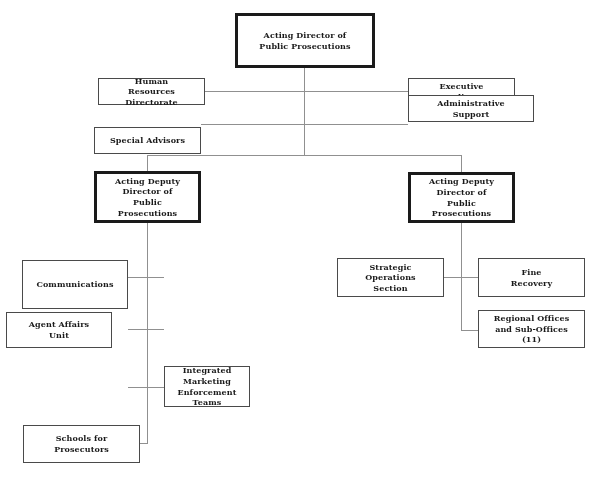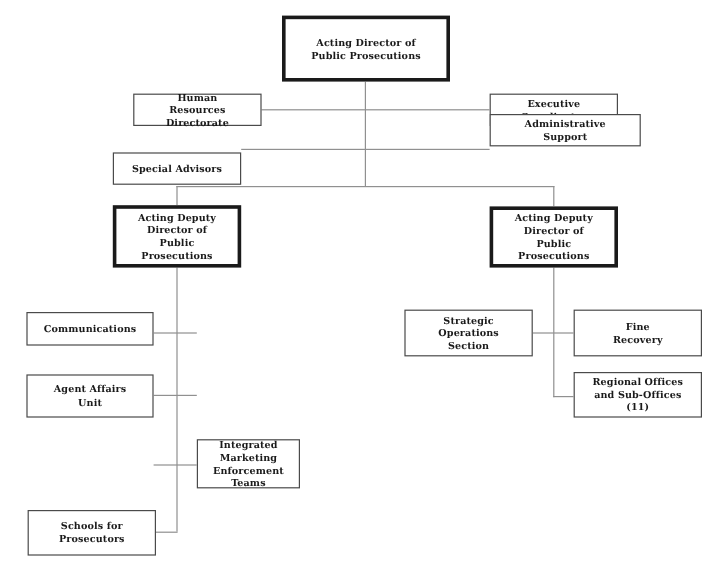--- a/index.html
+++ b/index.html
@@ -36,38 +36,38 @@
   <div class="edge" style="left:128px;top:329px;width:36px;height:1px"></div>
   <div class="edge" style="left:128px;top:387px;width:36px;height:1px"></div>
   <div class="edge" style="left:130px;top:443px;width:18px;height:1px"></div>
   <div class="edge" style="left:461px;top:222px;width:1px;height:109px"></div>
   <div class="edge" style="left:444px;top:277px;width:34px;height:1px"></div>
   <div class="edge" style="left:461px;top:330px;width:17px;height:1px"></div>
 
   <div class="node thick" style="left:235px;top:13px;width:140px;height:55px">Acting Director of
 Public Prosecutions</div>
 
-  <div class="node" style="left:111px;top:78px;width:107px;height:27px">Human Resources
+  <div class="node" style="left:98px;top:78px;width:107px;height:27px">Human Resources
 Directorate</div>
   <div class="node" style="left:94px;top:127px;width:107px;height:27px">Special Advisors</div>
   <div class="node" style="left:408px;top:78px;width:107px;height:27px">Executive Coordinator</div>
   <div class="node" style="left:408px;top:95px;width:126px;height:27px">Administrative Support</div>
 
   <div class="node thick" style="left:94px;top:171px;width:107px;height:52px">Acting Deputy
 Director of
 Public Prosecutions</div>
   <div class="node thick" style="left:408px;top:172px;width:107px;height:51px">Acting Deputy
 Director of
 Public Prosecutions</div>
 
-  <div class="node" style="left:22px;top:260px;width:106px;height:28px">Communications</div>
-  <div class="node" style="left:22px;top:312px;width:106px;height:36px">Agent Affairs Unit</div>
+  <div class="node" style="left:22px;top:260px;width:106px;height:49px">Communications</div>
+  <div class="node" style="left:6px;top:312px;width:106px;height:36px">Agent Affairs Unit</div>
   <div class="node" style="left:164px;top:366px;width:86px;height:41px">Integrated Marketing
 Enforcement Teams</div>
-  <div class="node" style="left:23px;top:425px;width:107px;height:38px">Schools for
+  <div class="node" style="left:23px;top:425px;width:117px;height:38px">Schools for
 Prosecutors</div>
 
   <div class="node" style="left:478px;top:258px;width:107px;height:39px">Fine
 Recovery</div>
   <div class="node" style="left:337px;top:258px;width:107px;height:39px">Strategic
 Operations Section</div>
   <div class="node" style="left:478px;top:310px;width:107px;height:38px">Regional Offices
 and Sub-Offices (11)</div>
 
 </div>

